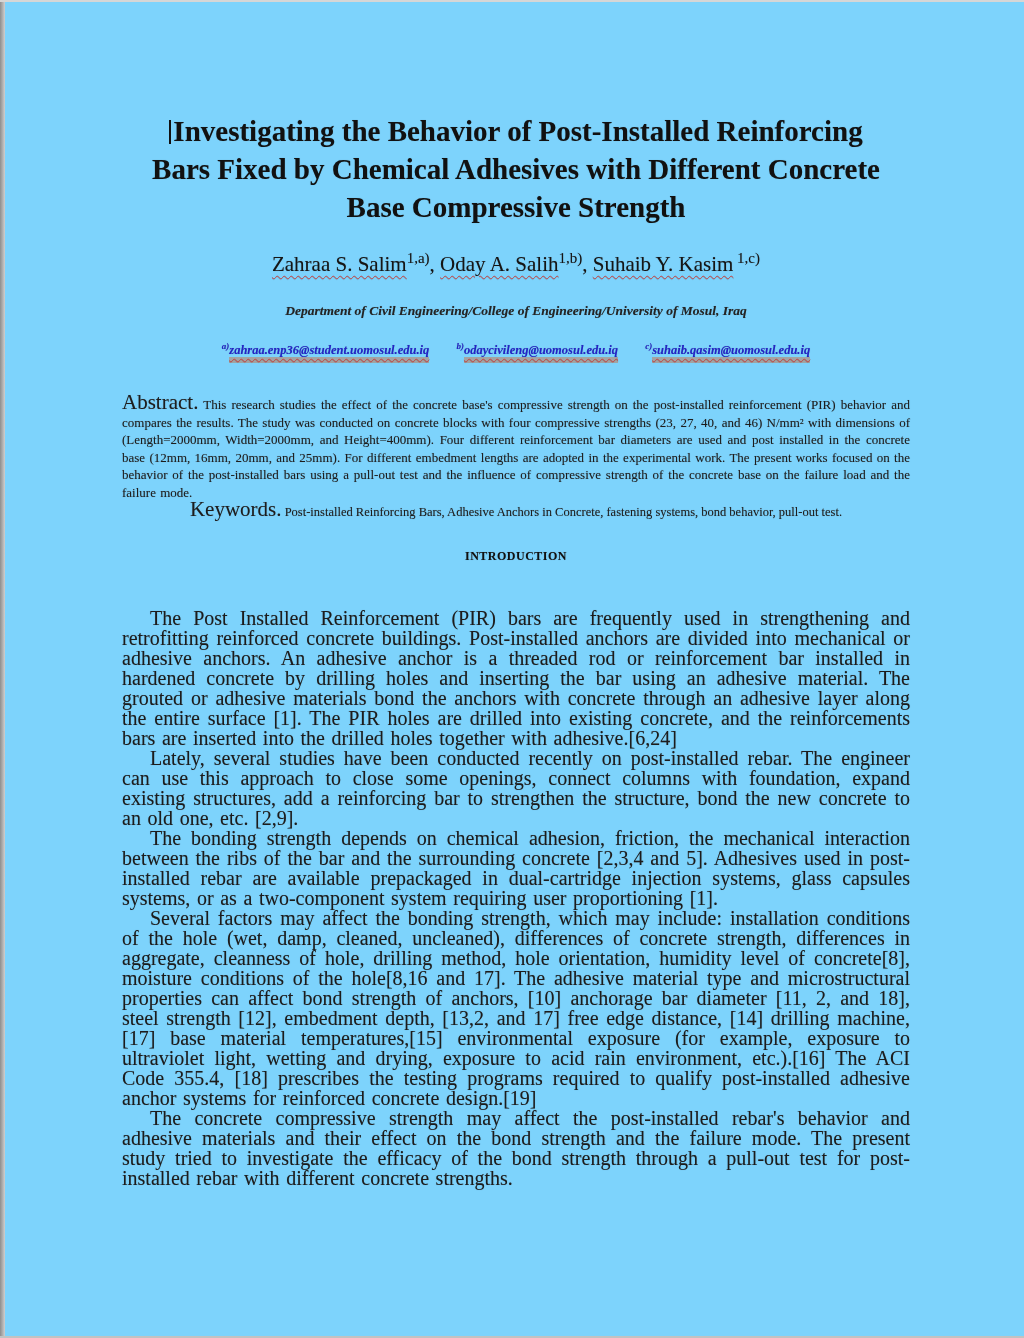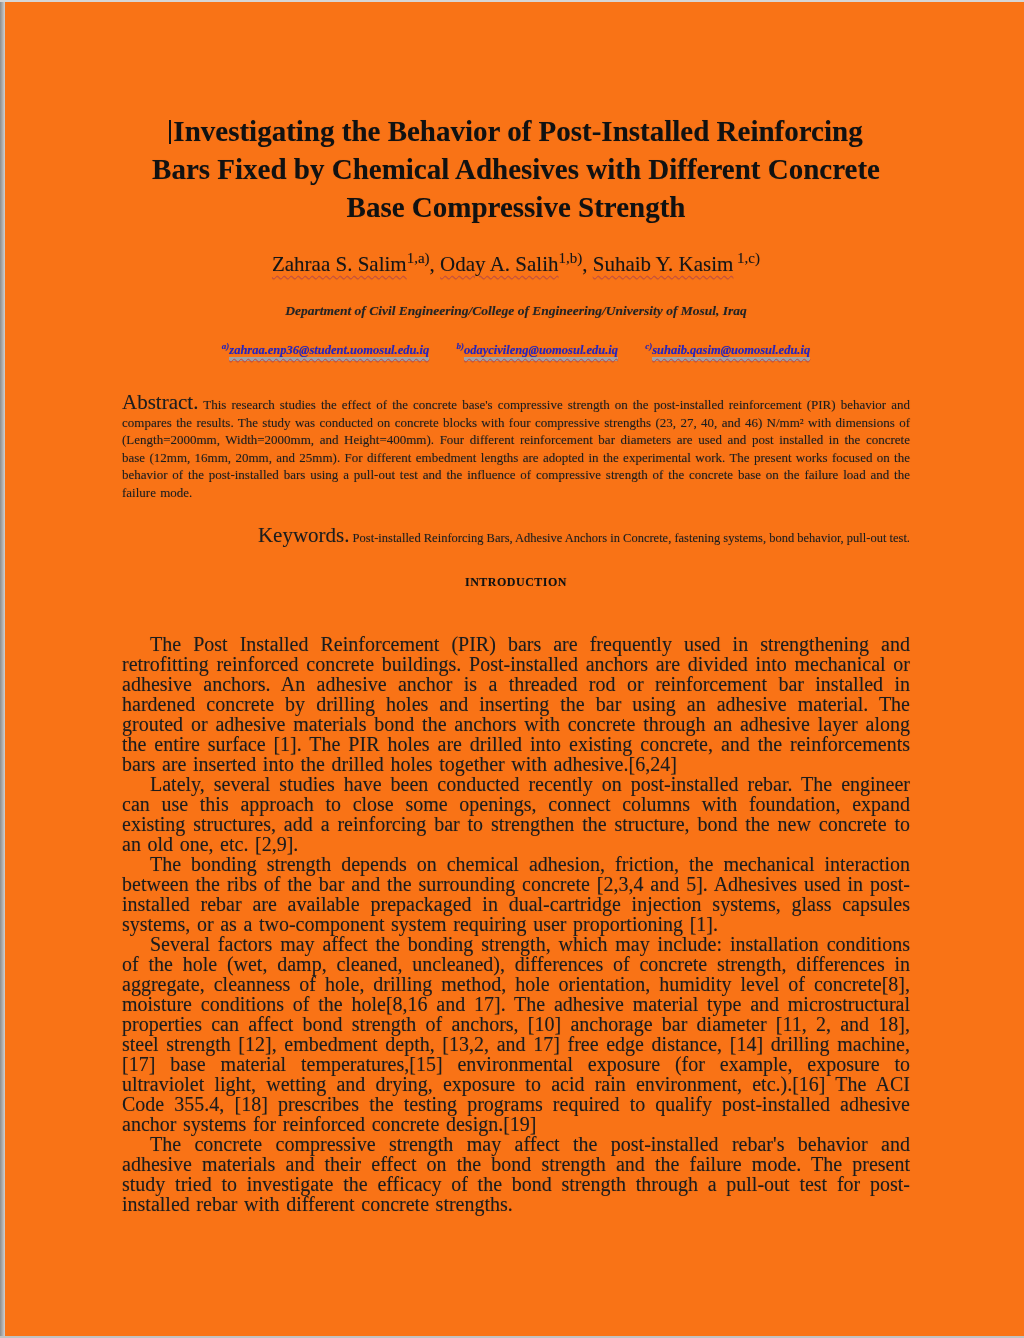--- a/index.html
+++ b/index.html
@@ -1,19 +1,19 @@
 <!DOCTYPE html>
 <html><head>
 <meta charset="utf-8">
 <style>
   html,body { margin:0; padding:0; background:#ffffff; }
   .page {
     position:relative;
     width:1024px; height:1338px;
-    background:#f97316;
+    background:#7dd3fc;
     font-family:"Liberation Serif", serif;
     color:#1c1c1c;
     overflow:hidden;
     text-shadow: 0 0.3px 0.8px rgba(50,50,50,0.38);
   }
   .left-edge {
     position:absolute; left:0; top:0; width:5px; height:100%;
     background:linear-gradient(to right,#8d8d8d,#cfcfcf);
   }
   .top-edge {
@@ -65,40 +65,39 @@
     margin-top:22px;
     text-align:center;
     font-size:12.5px;
     font-style:italic;
     font-weight:bold;
   }
   .email-group { margin:0 12px; white-space:nowrap; }
   .em-marker { color:#2323c8; font-size:9px; }
   .email {
     color:#2323c8;
-    border-bottom:4px solid #a3a3a3;
+    border-bottom:6px solid #a3a3a3;
     text-decoration: underline wavy #c84a4a;
     text-decoration-thickness:1px;
     text-underline-offset:3.5px;
     cursor:pointer;
   }
 
   .abstract {
     margin-top:36px;
     text-align:justify;
     font-size:13px;
     line-height:17.5px;
     word-spacing:1px;
     color:#1d1d1d;
   }
   .block-label { font-weight:normal; font-size:21px; }
 
   .keywords {
-    margin-top:26px;
-    text-align:right;
+    text-align:center;
     font-size:12.5px;
     line-height:17px;
     color:#1d1d1d;
   }
 
   .sec-heading {
     margin-top:28px;
     text-align:center;
     font-weight:bold;
     font-size:12px;

